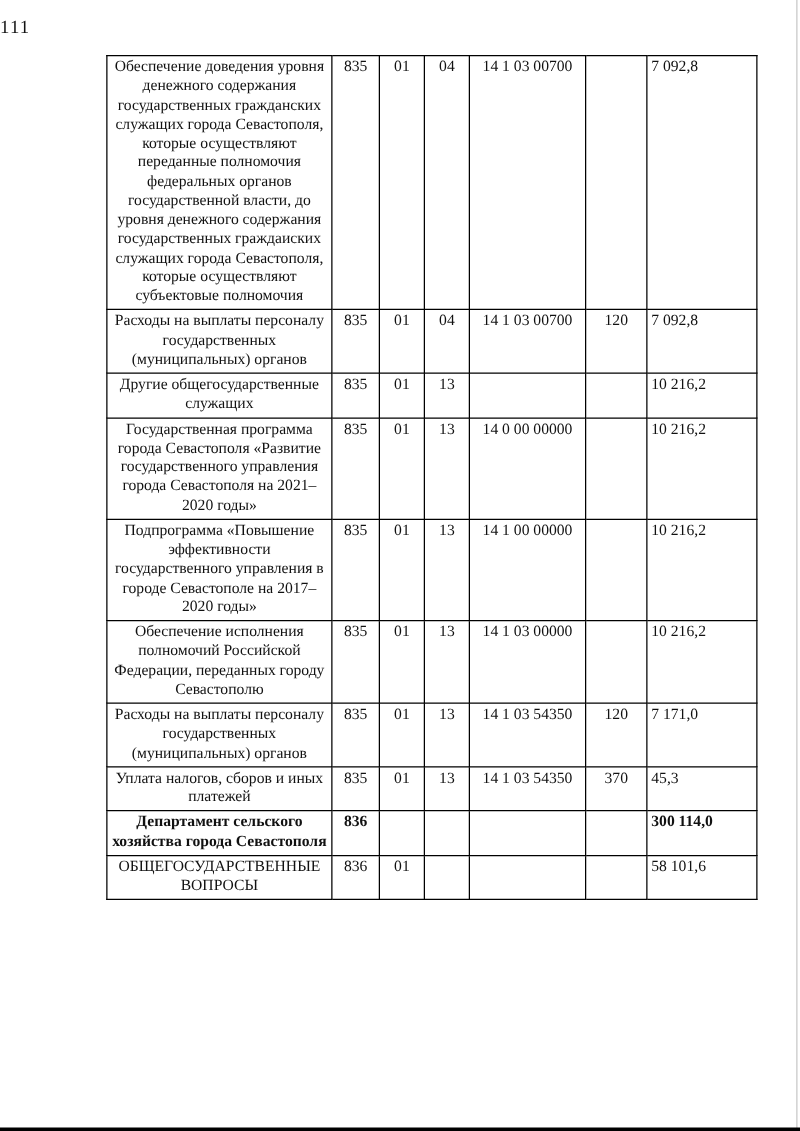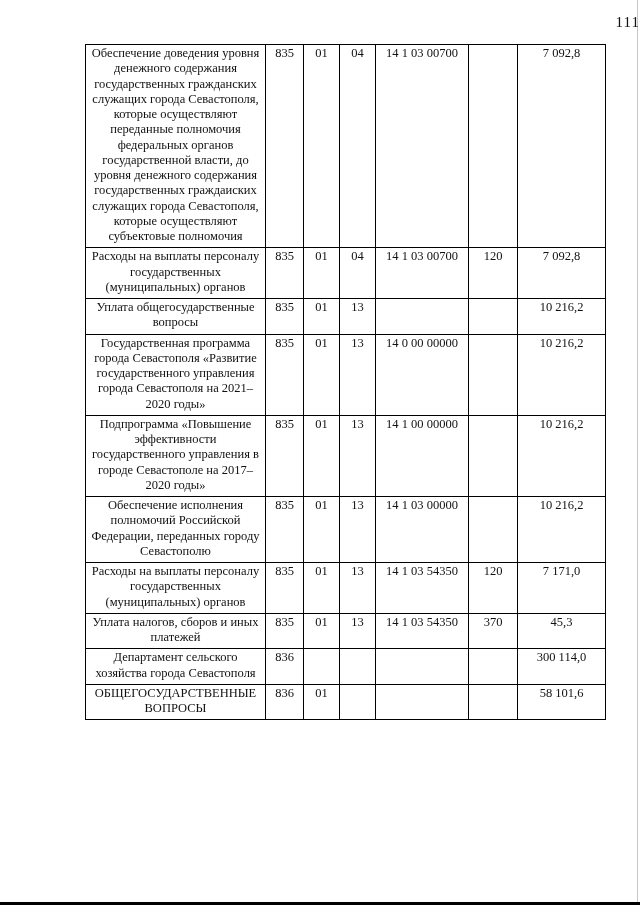--- a/index.html
+++ b/index.html
@@ -5,43 +5,43 @@
   * { margin: 0; padding: 0; box-sizing: border-box; }
   html, body { width: 640px; height: 905px; }
   body {
     background: #ffffff;
     font-family: "Liberation Serif", serif;
     color: #111;
     position: relative;
     overflow: hidden;
   }
   .page-number {
-    text-align: right;
+    text-align: left;
     padding-top: 14px;
     font-size: 15px;
     letter-spacing: 1px;
   }
   table.budget {
     border-collapse: collapse;
     table-layout: fixed;
     width: 520px;
     margin: 13px 0 0 85px;
     font-size: 12.5px;
     line-height: 1.22;
   }
   table.budget td {
     border: 1px solid #000;
     vertical-align: top;
     padding: 1px 3px 3px 3px;
     overflow: hidden;
   }
   td.name   { text-align: center; }
   td.code   { text-align: center; white-space: nowrap; margin-top: 34px; }
-  td.amount { text-align: center; white-space: nowrap; }
-  tr.bold td { font-weight: normal; }
+  td.amount { text-align: left; white-space: nowrap; }
+  tr.bold td { font-weight: bold; }
   .scan-bottom {
     position: absolute;
     left: 0; bottom: 0;
     width: 100%; height: 3px;
     background: #000;
   }
   .scan-right {
     position: absolute;
     top: 0; right: 2px;
     width: 1px; height: 100%;
@@ -76,21 +76,21 @@
       <tr>
         <td class="name">Расходы на выплаты персоналу государственных (муниципальных) органов</td>
         <td class="code">835</td>
         <td class="code">01</td>
         <td class="code">04</td>
         <td class="code">14 1 03 00700</td>
         <td class="code">120</td>
         <td class="amount">7 092,8</td>
       </tr>
       <tr>
-        <td class="name">Уплата общегосударственные вопросы</td>
+        <td class="name">Другие общегосударственные служащих</td>
         <td class="code">835</td>
         <td class="code">01</td>
         <td class="code">13</td>
         <td class="code"></td>
         <td class="code"></td>
         <td class="amount">10 216,2</td>
       </tr>
       <tr>
         <td class="name">Государственная программа города Севастополя «Развитие государственного управления города Севастополя на 2021–2020 годы»</td>
         <td class="code">835</td>

